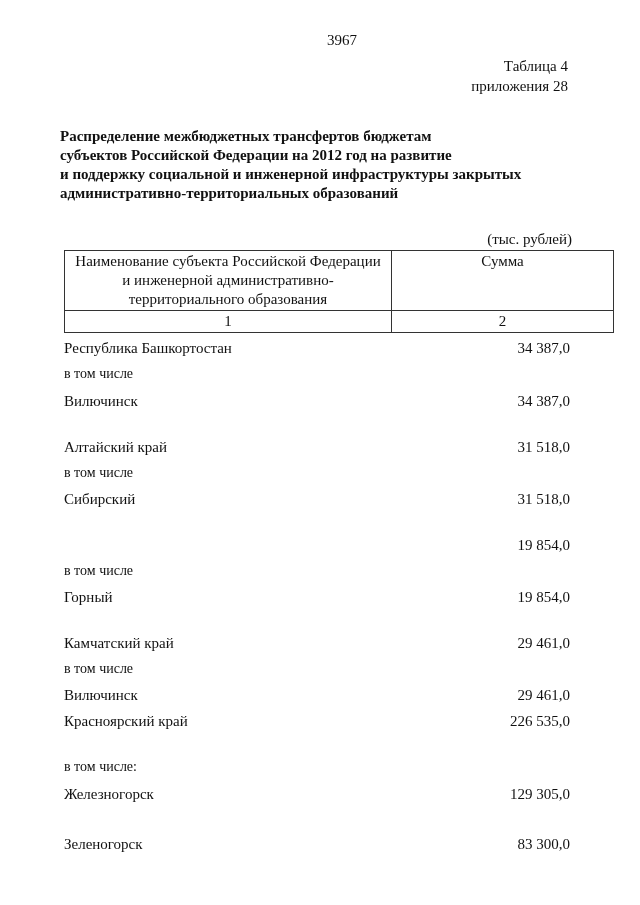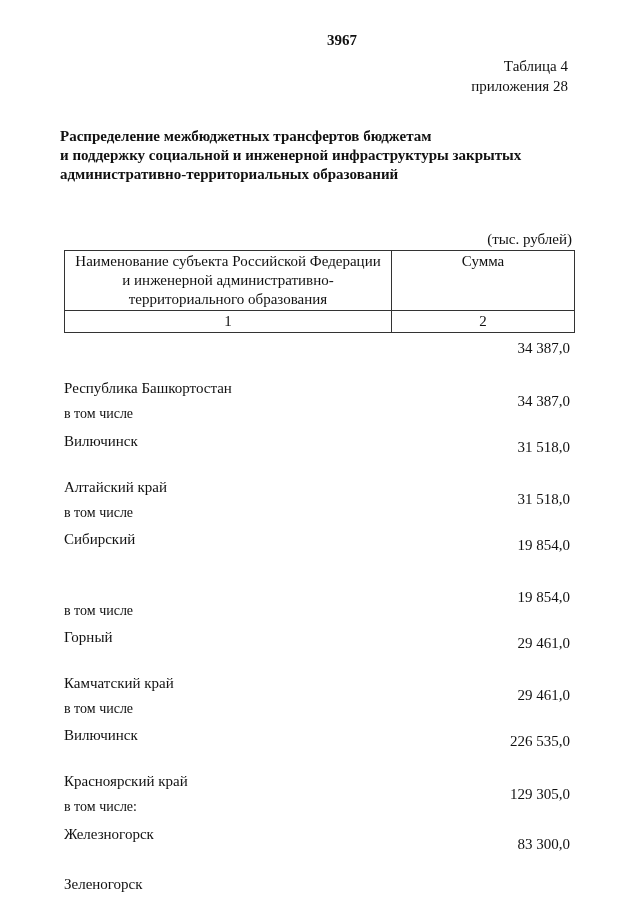--- a/index.html
+++ b/index.html
@@ -1,52 +1,53 @@
 <!DOCTYPE html>
 <html><head>
 <meta charset="utf-8">
 <style>
   html, body { margin: 0; padding: 0; background: #ffffff; }
   body {
     width: 640px; height: 905px; position: relative; overflow: hidden;
     font-family: "Liberation Serif", "DejaVu Serif", serif; color: #111;
   }
-  .page-number { position: absolute; top: 32px; left: 327px; font-size: 15px; font-weight: bold; }
+  .page-number { position: absolute; top: 32px; left: 327px; font-size: 15px; }
   .table-ref { position: absolute; right: 72px; text-align: right; font-size: 15px; line-height: 21px; }
   .table-ref.l1 { top: 56px; }
   .table-ref.l2 { top: 76px; }
   .title {
     position: absolute; top: 127px; left: 60px; width: 530px; text-align: left;
     font-weight: bold; font-size: 15px; line-height: 19px;
   }
   .title div { white-space: nowrap; }
   .units { position: absolute; top: 231px; right: 68px; font-size: 15px; text-align: right; }
   table.head {
-    position: absolute; top: 250px; left: 64px; width: 511px;
+    position: absolute; top: 250px; left: 64px; width: 550px;
     border-collapse: collapse; font-size: 15px;
   }
   table.head td { border: 1.3px solid #333; text-align: center; vertical-align: top; padding: 1px 4px; line-height: 19px; }
   table.head td.c1 { width: 318px; }
   .rows { position: absolute; left: 64px; width: 506px; top: 0; }
   .row {
     position: absolute; left: 0; width: 506px; font-size: 15px; height: 20px; line-height: 20px;
   }
-  .row .name { position: absolute; left: 0; margin-top: 40px; }
+  .row .name { position: absolute; left: 0; }
   .row .sub { font-size: 14px; }
   .row .value { position: absolute; right: 0; }
 </style>
 </head>
 <body>
 
 <div class="page-number">3967</div>
 <div class="table-ref l1">Таблица 4</div>
 <div class="table-ref l2">приложения 28</div>
 
 <div class="title">
   <div>Распределение межбюджетных трансфертов бюджетам</div>
+  <div>субъектов Российской Федерации на 2012 год на развитие</div>
   <div>и поддержку социальной и инженерной инфраструктуры закрытых</div>
   <div>административно-территориальных образований</div>
 </div>
 
 <div class="units">(тыс. рублей)</div>
 
 <table class="head">
   <tbody>
       <tr>
     <td class="c1">
@@ -100,21 +101,21 @@
       <span class="name">Камчатский край</span>
       <span class="value">29 461,0</span>
     </div>
     <div class="row" style="top: 659px;">
       <span class="name sub">в том числе</span>
     </div>
     <div class="row" style="top: 685px;">
       <span class="name">Вилючинск</span>
       <span class="value">29 461,0</span>
     </div>
-    <div class="row" style="top: 731px;">
+    <div class="row" style="top: 711px;">
       <span class="name">Красноярский край</span>
       <span class="value">226 535,0</span>
     </div>
     <div class="row" style="top: 757px;">
       <span class="name sub">в том числе:</span>
     </div>
     <div class="row" style="top: 784px;">
       <span class="name">Железногорск</span>
       <span class="value">129 305,0</span>
     </div>

